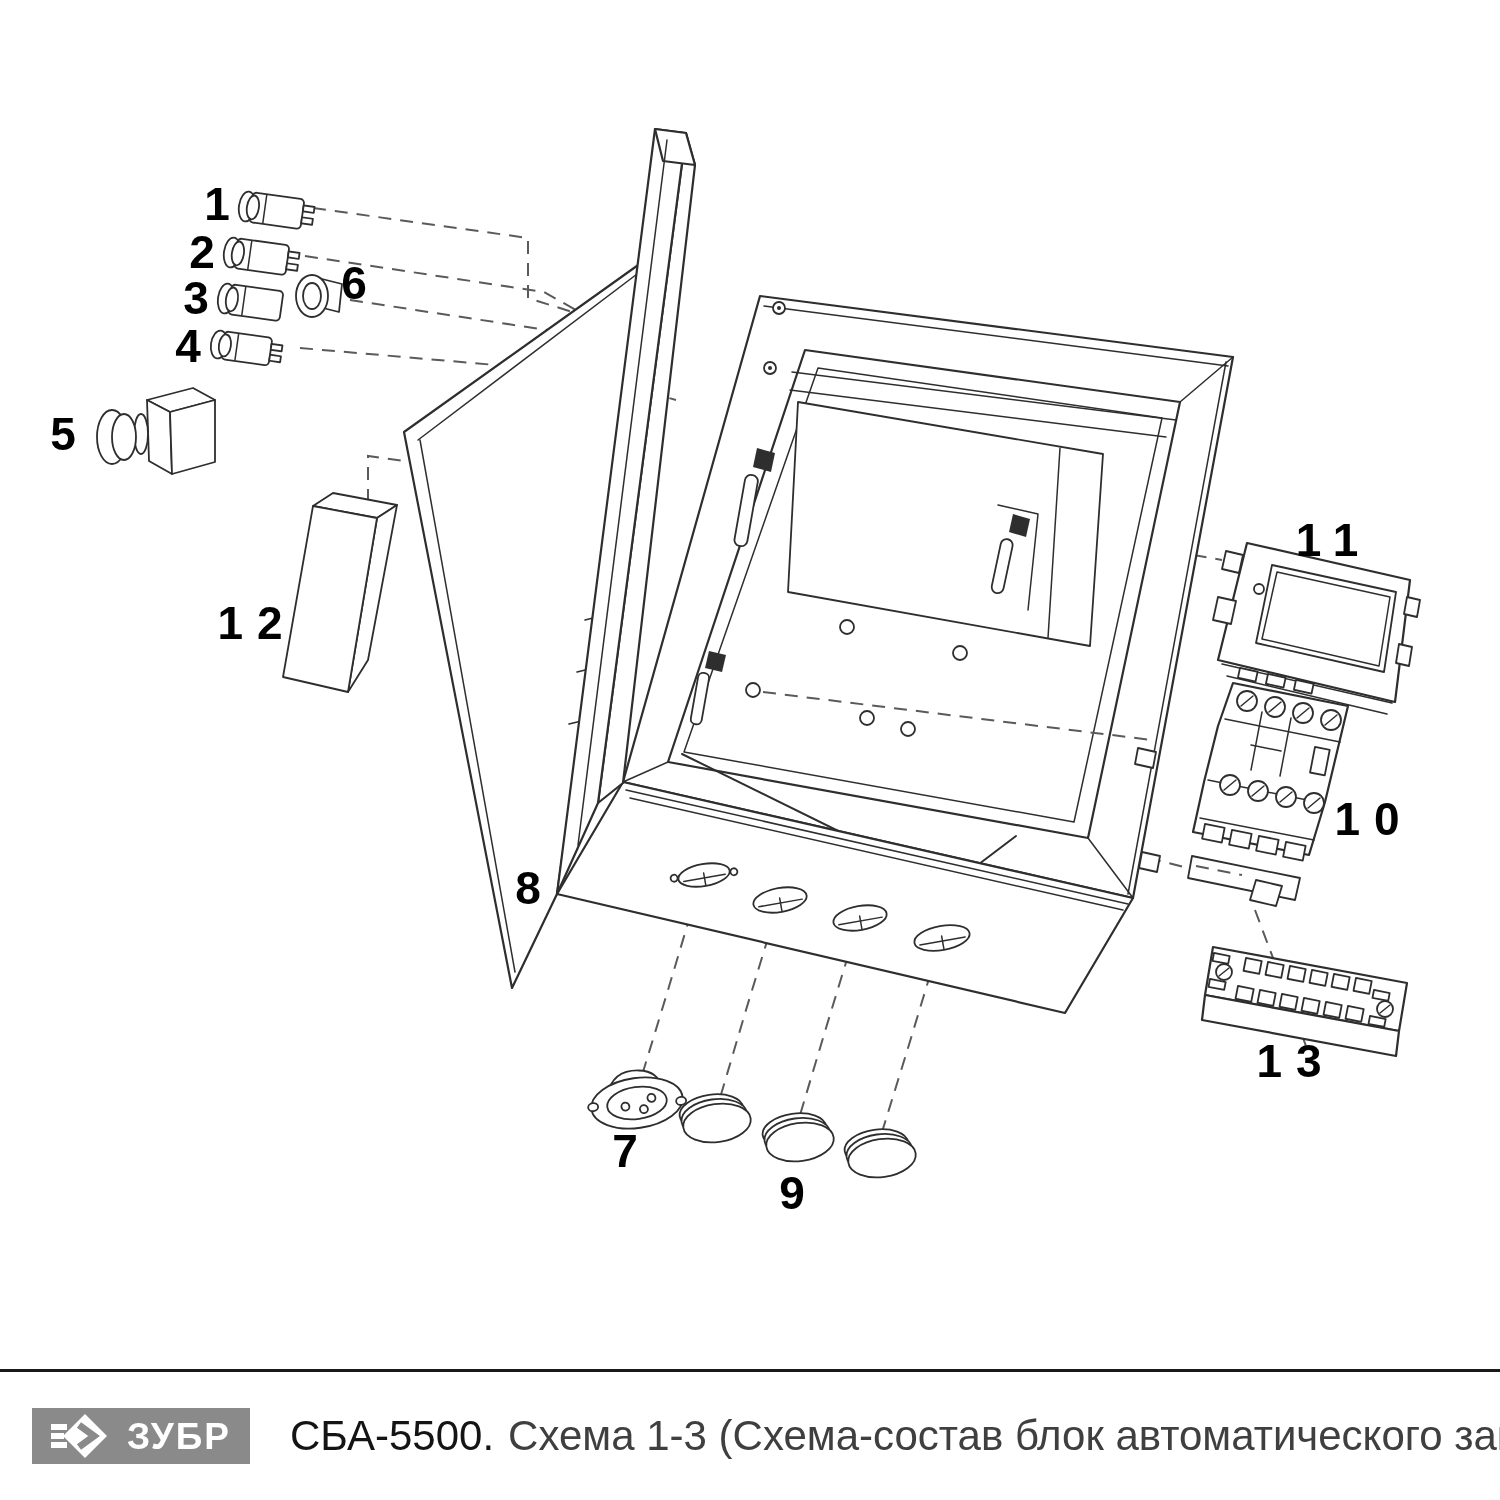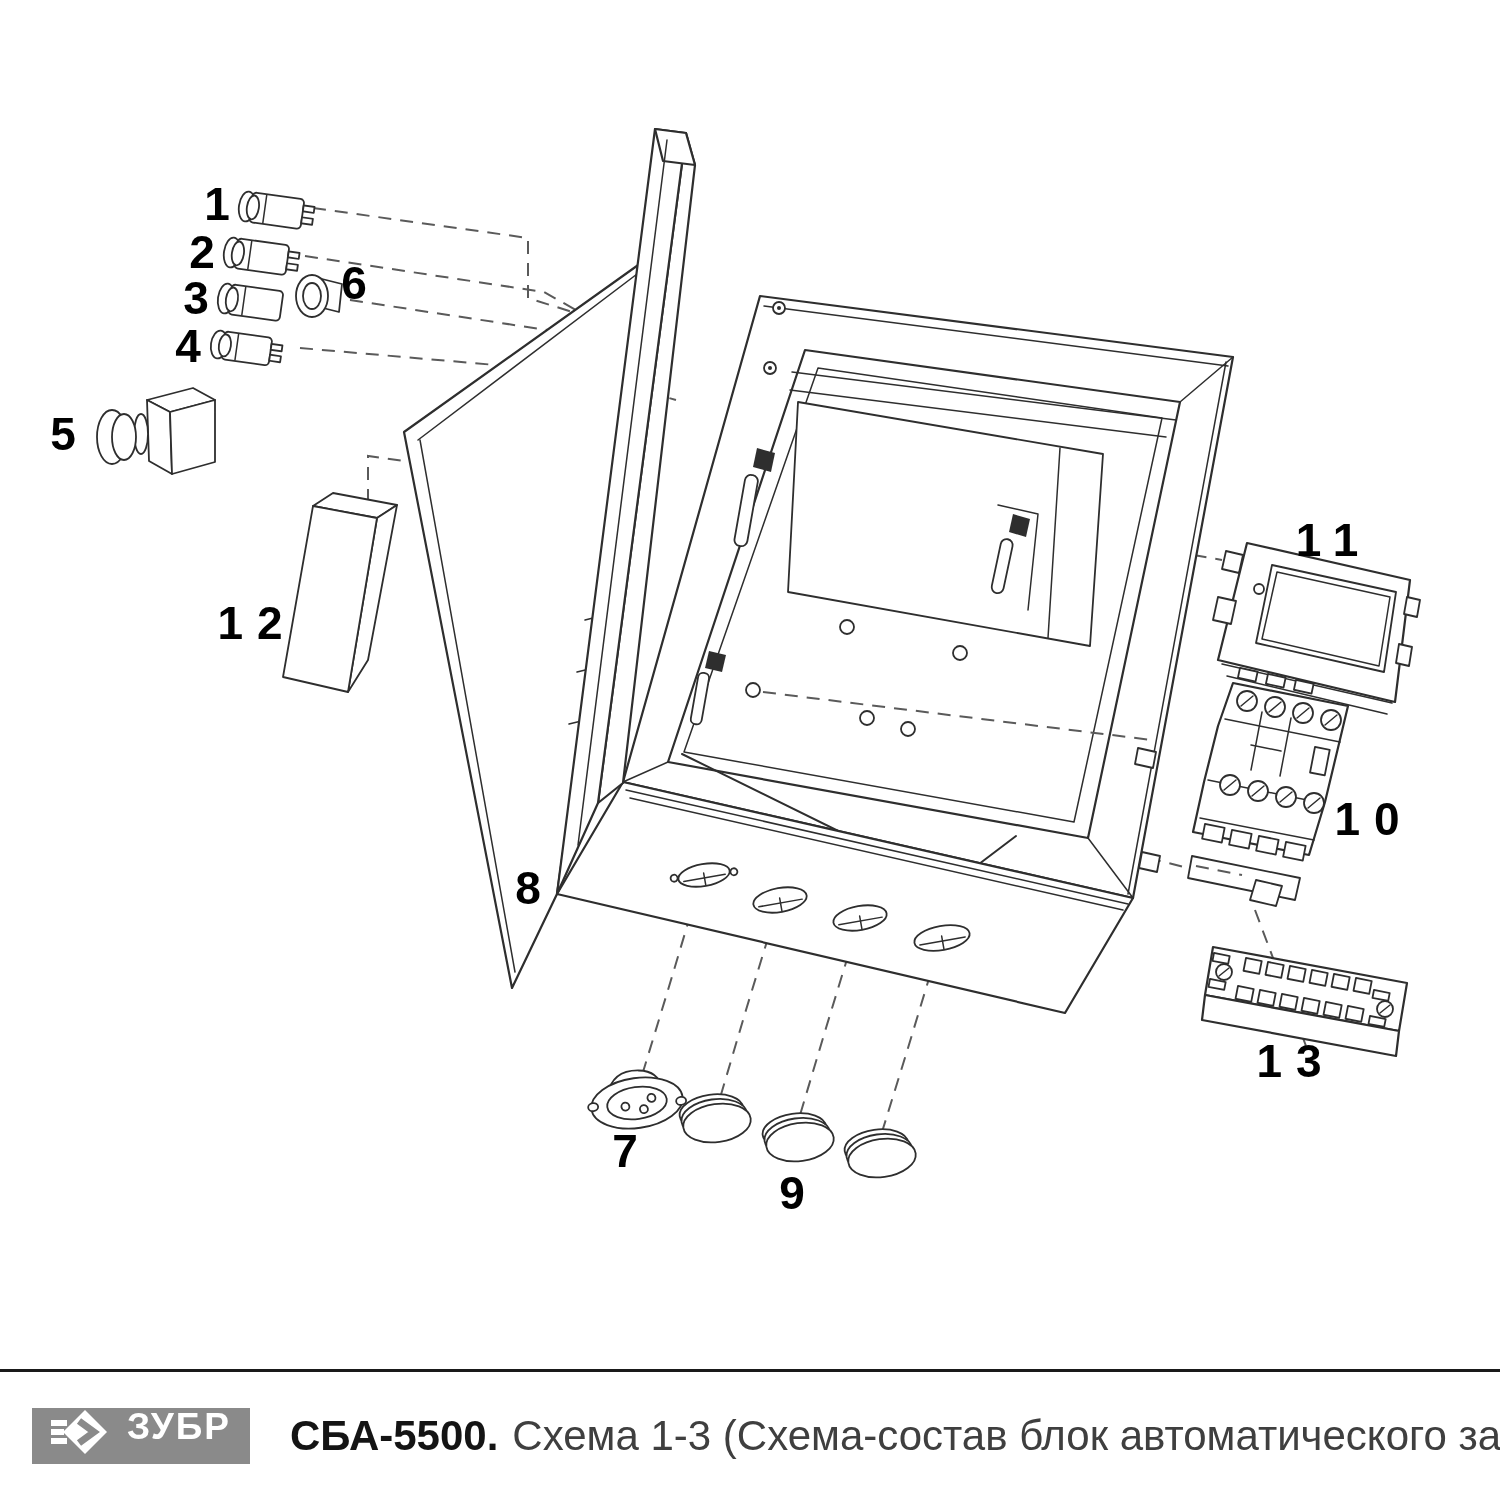--- a/index.html
+++ b/index.html
@@ -17,24 +17,24 @@
   .thin{stroke-width:1.5}
   .fw{fill:#ffffff;stroke:var(--line);stroke-width:2.2;stroke-linejoin:round}
   .fw2{fill:#ffffff;stroke:var(--line);stroke-width:1.8;stroke-linejoin:round}
   .dash{fill:none;stroke:var(--dash);stroke-width:2;stroke-dasharray:13 9;stroke-linecap:butt}
   .blk{fill:var(--line);stroke:none}
   .hole{fill:#ffffff;stroke:var(--line);stroke-width:1.8}
   .lbl{font-family:"Liberation Sans",sans-serif;font-weight:700;font-size:46px;fill:var(--label)}
   .footer{position:absolute;left:0;top:1369px;width:1500px}
   .divider{width:100%;height:3px;background:var(--divider)}
   .footer-row{display:flex;align-items:center;margin:36px 0 0 32px;gap:40px}
-  .logo{width:218px;height:56px;background:var(--logo_bg);display:flex;align-items:flex-start;justify-content:center;gap:12px;flex:0 0 auto}
+  .logo{width:218px;height:56px;background:var(--logo_bg);display:flex;align-items:center;justify-content:center;gap:12px;flex:0 0 auto}
   .logo-text{color:var(--logo_fg);font-weight:700;font-size:37px;letter-spacing:2px;line-height:1}
   .title{font-size:42px;color:var(--desc_color);white-space:nowrap}
-  .model{font-weight:700;color:var(--model_color);margin-right:14px}
+  .model{font-weight:400;color:var(--model_color);margin-right:14px}
 </style>
 </head>
 <body>
 
 <svg class="diagram" width="1500" height="1500" viewBox="0 0 1500 1500">
 
   <g>
     <polyline class="dash" points="313,208 528,238 528,298 636,332"></polyline>
     <polyline class="dash" points="305,256 544,292 650,352"></polyline>
     <polyline class="dash" points="350,300 560,332 663,374"></polyline>

